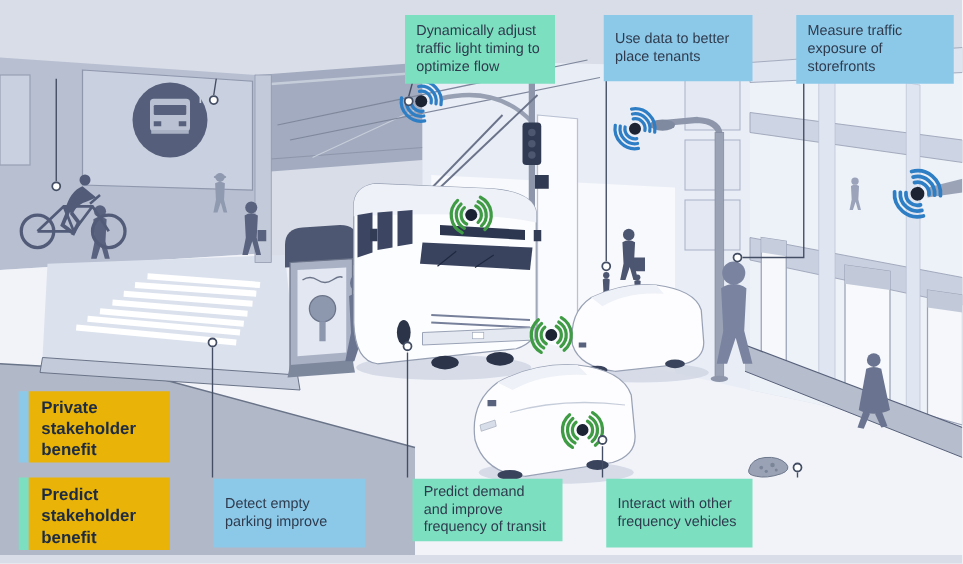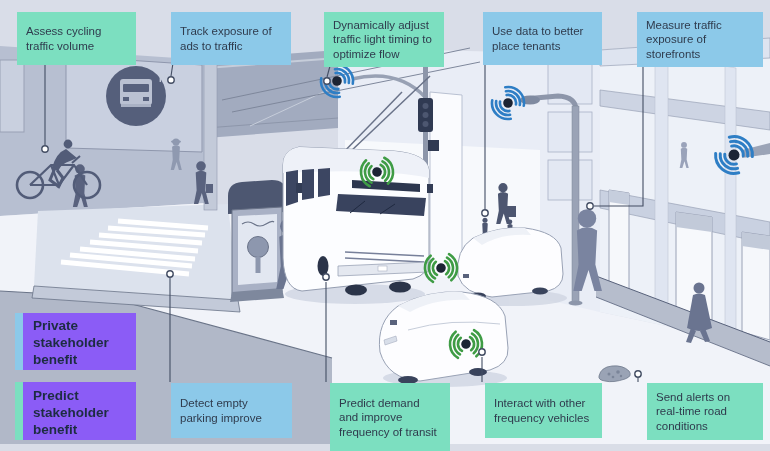--- a/index.html
+++ b/index.html
@@ -15,21 +15,21 @@
   }
   .callout.green{background:#7cdfc0;}
   .callout.blue{background:#8cc9e9;}
   .legend{
     position:absolute;z-index:3;display:flex;align-items:stretch;
   }
   .legend .bar{width:8px;flex:0 0 8px;}
   .legend .bar.blue{background:#8cc9e9;}
   .legend .bar.green{background:#7cdfc0;}
   .legend .panel{
-    background:#8b5cf6;width:113px;box-sizing:border-box;
+    background:#eab308;width:113px;box-sizing:border-box;
     padding:6px 8px 4px 10px;display:flex;align-items:center;
     font-weight:bold;font-size:13.5px;line-height:1.26;color:#1d2c42;
   }
 </style>
 </head>
 <body>
 
 <div class="stage">
 
   <svg class="scene-svg" width="770" height="451" viewBox="0 0 770 451">
@@ -275,30 +275,27 @@
       <circle cx="327" cy="81" r="3.2"></circle>
       <circle cx="485" cy="213" r="3.2"></circle>
       <circle cx="590" cy="206" r="3.2"></circle>
       <circle cx="170" cy="274" r="3.2"></circle>
       <circle cx="326" cy="277" r="3.2"></circle>
       <circle cx="482" cy="352" r="3.2"></circle>
       <circle cx="638" cy="374" r="3.2"></circle>
     </g>
   </svg>
 
-  <div class="callout green" style="left:17px;top:12px;width:119px;height:53px">Assess cycling traffic volume</div>
-  <div class="callout blue" style="left:171px;top:12px;width:120px;height:53px">Track exposure of ads to traffic</div>
   <div class="callout green" style="left:324px;top:12px;width:120px;height:55px">Dynamically adjust traffic light timing to optimize flow</div>
   <div class="callout blue" style="left:637px;top:12px;width:126px;height:55px">Measure traffic exposure of storefronts</div>
   <div class="callout blue" style="left:483px;top:12px;width:119px;height:53px">Use data to better place tenants</div>
 
   <div class="callout blue" style="left:171px;top:383px;width:121px;height:55px">Detect empty parking improve</div>
-  <div class="callout green" style="left:330px;top:383px;width:120px;height:69px">Predict demand and improve frequency of transit</div>
+  <div class="callout green" style="left:330px;top:383px;width:120px;height:50px">Predict demand and improve frequency of transit</div>
   <div class="callout green" style="left:485px;top:383px;width:117px;height:55px">Interact with other frequency vehicles</div>
-  <div class="callout green" style="left:647px;top:383px;width:116px;height:57px">Send alerts on real-time road conditions</div>
 
   <div class="legend" style="left:15px;top:313px;height:57px">
     <span class="bar blue"></span>
     <span class="panel">Private stakeholder benefit</span>
   </div>
   <div class="legend" style="left:15px;top:382px;height:58px">
     <span class="bar green"></span>
     <span class="panel">Predict stakeholder benefit</span>
   </div>
 

